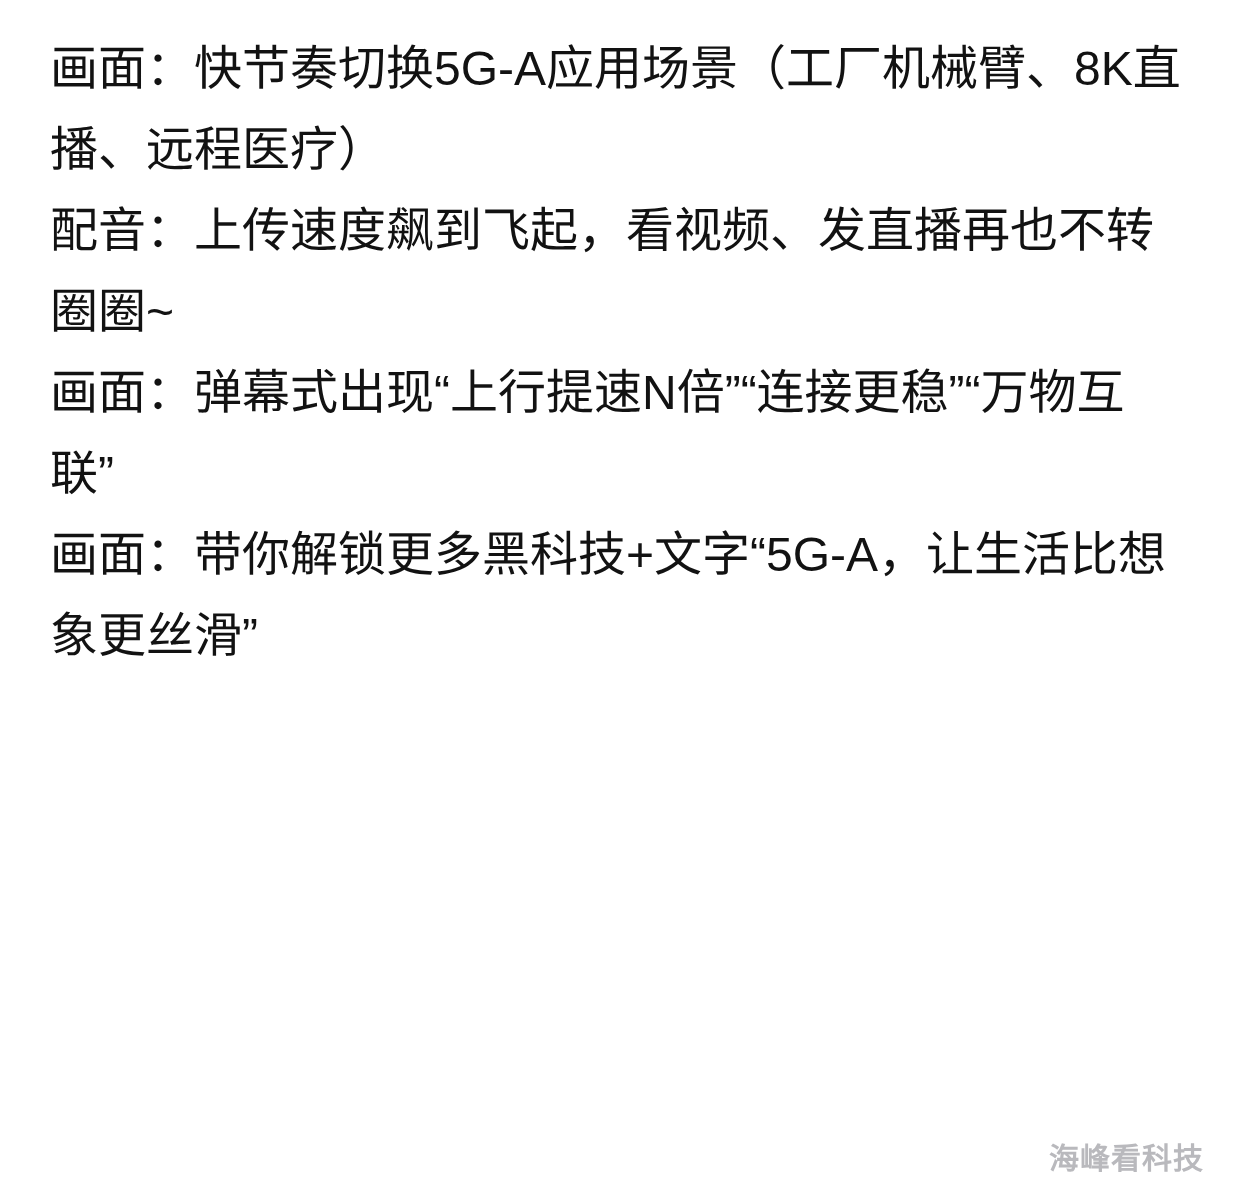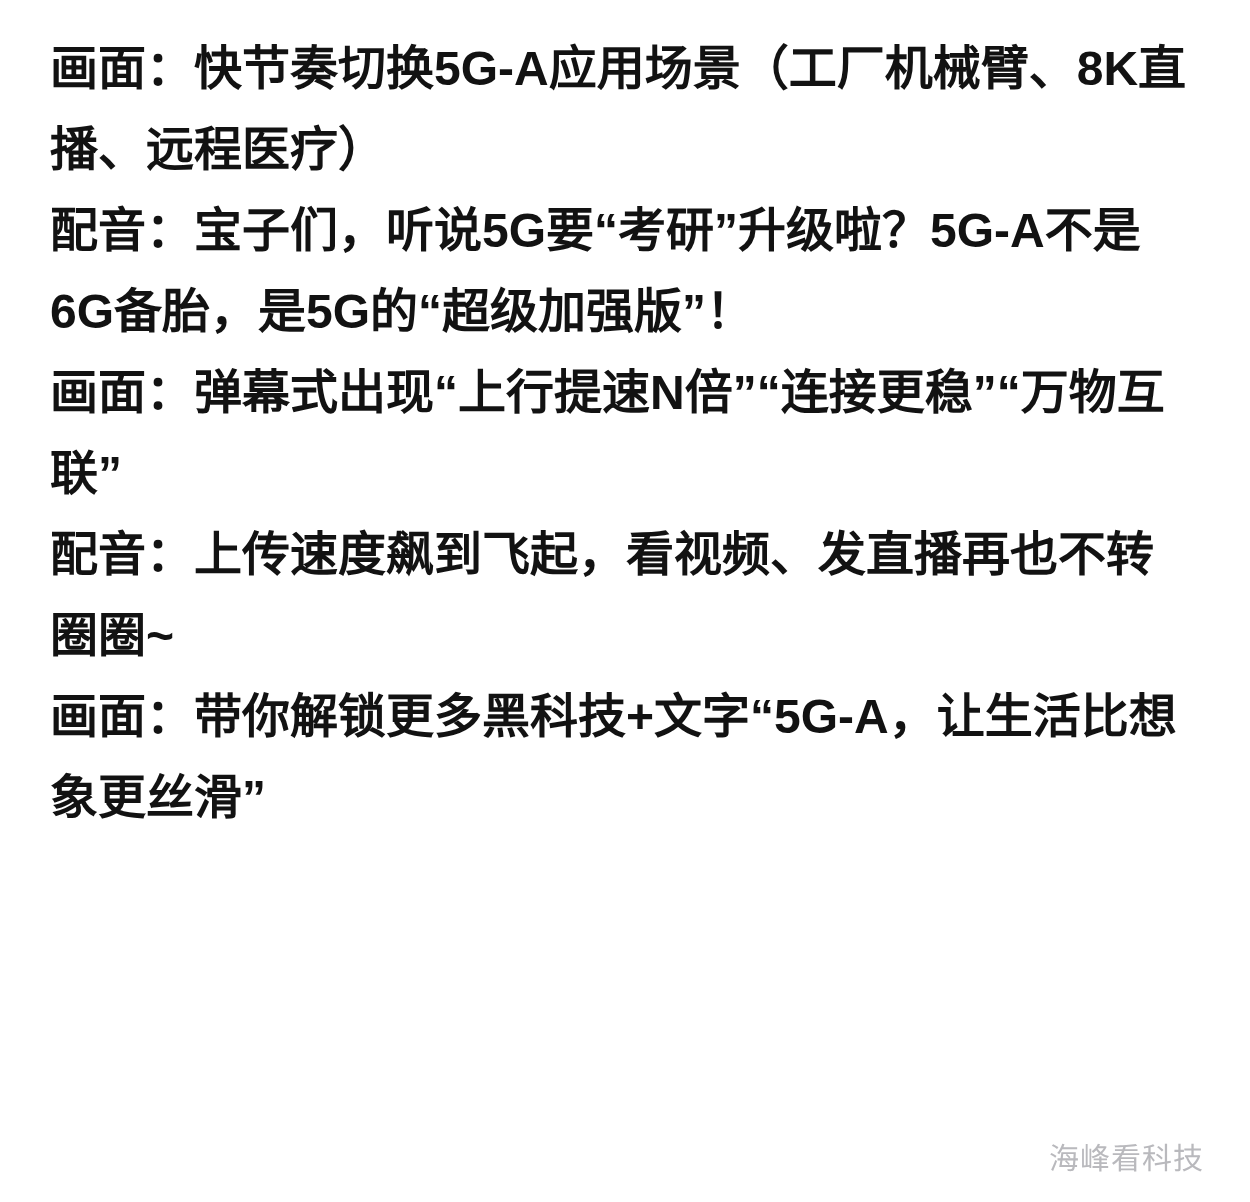--- a/index.html
+++ b/index.html
@@ -21,46 +21,45 @@
     height: 1202px;
     padding: 28px 62px 0 50px;
     background: #ffffff;
     position: relative;
   }
   .script-block {
     font-size: 48px;
     line-height: 81px;
     color: #121212;
     letter-spacing: 0px;
-    font-weight: 700;
+    font-weight: 400;
     text-align: left;
     word-break: break-word;
     white-space: normal;
   }
   .script-line {
     margin: 0;
     padding: 0;
   }
   .watermark {
     position: absolute;
     right: 46px;
     bottom: 24px;
     font-size: 30px;
     color: #b9b9bd;
-    font-weight: 400;
+    font-weight: 700;
     letter-spacing: 1px;
     font-family: "Liberation Sans", "DejaVu Sans", sans-serif;
     white-space: nowrap;
   }
 </style>
 </head>
 <body>
 
 <div class="page">
   <div class="script-block">
     <p class="script-line">画面：快节奏切换5G-A应用场景（工厂机械臂、8K直播、远程医疗）</p>
-    <p class="script-line">配音：宝子们，听说5G要“考研”升级啦？5G-A不是6G备胎，是5G的“超级加强版”！</p>
+    <p class="script-line">配音：上传速度飙到飞起，看视频、发直播再也不转圈圈~</p>
     <p class="script-line">画面：弹幕式出现“上行提速N倍”“连接更稳”“万物互联”</p>
-    <p class="script-line">配音：上传速度飙到飞起，看视频、发直播再也不转圈圈~</p>
     <p class="script-line">画面：带你解锁更多黑科技+文字“5G-A，让生活比想象更丝滑”</p>
   </div>
   <div class="watermark">海峰看科技</div>
 </div>
 
 </body></html>

